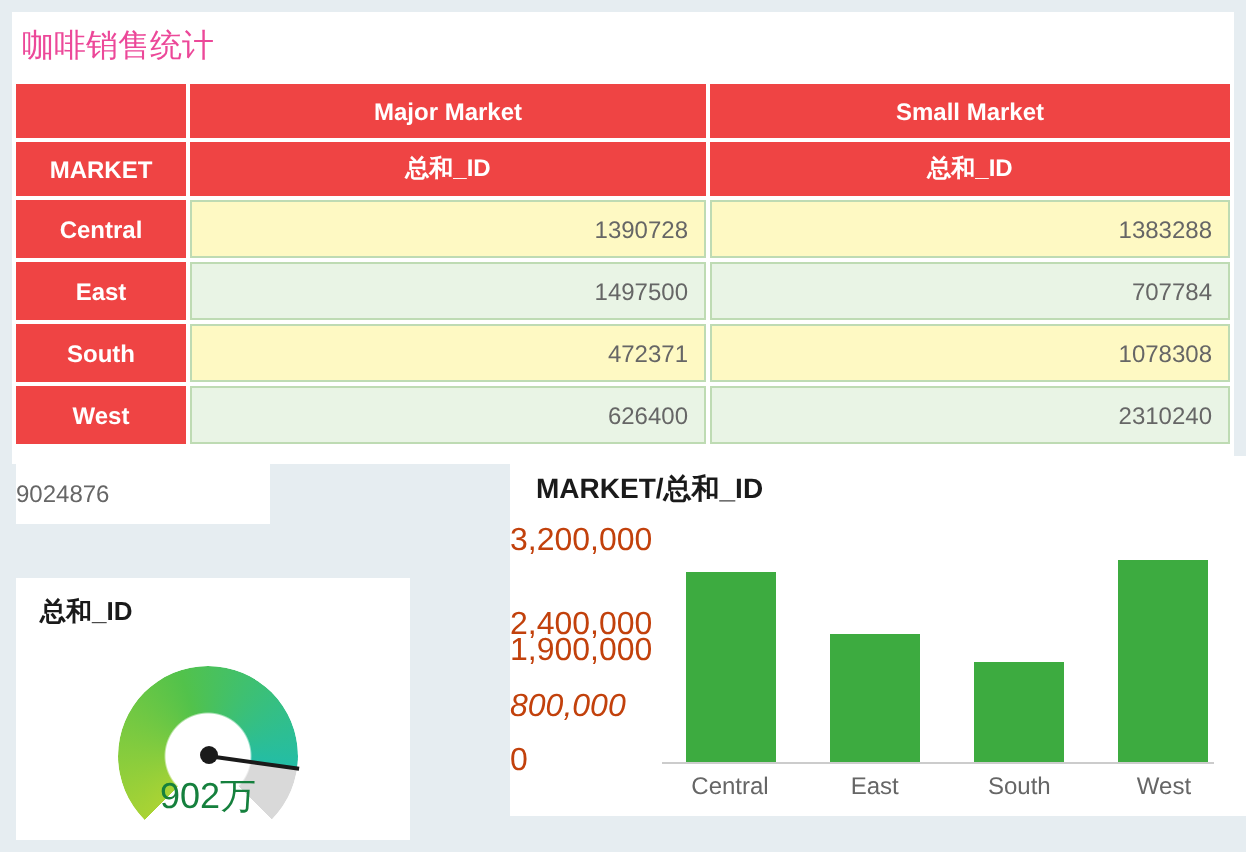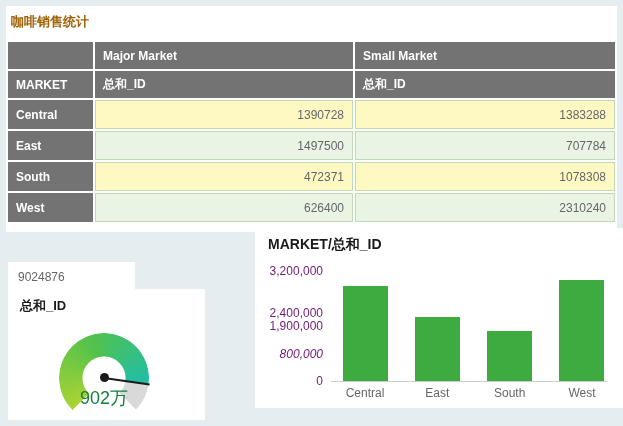--- a/index.html
+++ b/index.html
@@ -1,41 +1,41 @@
 <!DOCTYPE html>
 <html><head>
 <meta charset="utf-8">
 <style>
   html,body{margin:0;padding:0;}
   body{background:#e6edf1;font-family:"Liberation Sans",sans-serif;}
   .stage{position:relative;width:623px;height:426px;background:#e6edf1;overflow:hidden;}
   .card{position:absolute;background:#fff;}
   
   .card-table{left:6px;top:6px;width:611px;height:226px;}
-  .report-title{position:absolute;left:5px;top:7px;font-size:13px;font-weight:bold;color:#a16207;}
+  .report-title{position:absolute;left:5px;top:7px;font-size:16px;font-weight:normal;color:#ec4899;}
   table.pivot{position:absolute;left:0;top:34px;border-collapse:separate;border-spacing:2px;table-layout:fixed;}
   table.pivot th,table.pivot td{height:27px;font-size:12px;padding:0 8px;box-sizing:content-box;overflow:hidden;white-space:nowrap;}
-  table.pivot th{background:#737373;color:#fff;font-weight:bold;text-align:left;}
+  table.pivot th{background:#ef4444;color:#fff;font-weight:bold;text-align:center;}
   table.pivot td{background:#fef9c3;border:1px solid #bedbb3;color:#666;text-align:right;}
   table.pivot tr.alt td{background:#e9f4e5;}
   
-  .kpi{left:8px;top:262px;width:127px;height:30px;line-height:30px;padding-left:10px;box-sizing:border-box;font-size:12px;color:#666;}
+  .kpi{left:8px;top:232px;width:127px;height:30px;line-height:30px;box-sizing:border-box;font-size:12px;color:#666;}
   
   .card-gauge{left:8px;top:289px;width:197px;height:131px;}
   .widget-title{position:absolute;left:12px;top:8px;font-size:13px;font-weight:bold;color:#1a1a1a;}
   .gauge-ring{position:absolute;left:51px;top:44px;width:90px;height:90px;border-radius:50%;
     -webkit-mask:radial-gradient(circle,transparent 0 21px,#000 22px);
     mask:radial-gradient(circle,transparent 0 21px,#000 22px);}
   .gauge-needle{position:absolute;left:96px;top:88px;width:46px;height:2px;background:#1a1a1a;transform-origin:0 50%;}
   .gauge-dot{position:absolute;left:92px;top:84px;width:9px;height:9px;border-radius:50%;background:#1a1a1a;}
   .gauge-label{position:absolute;left:41px;top:97px;width:110px;text-align:center;font-size:18px;color:#15803d;}
   
   .card-chart{left:255px;top:228px;width:420px;height:180px;}
   .chart-title{position:absolute;left:13px;top:8px;font-size:14px;font-weight:bold;color:#1a1a1a;}
-  .ytick{position:absolute;left:0;width:68px;text-align:right;font-size:12px;color:#701a75;height:16px;line-height:16px;}
+  .ytick{position:absolute;left:0;width:68px;font-size:16px;color:#c2410c;height:16px;line-height:16px;}
   .axis-line{position:absolute;left:76px;top:153px;width:276px;height:1px;background:#ccc;}
   .bar{position:absolute;width:45px;}
   .xlabel{position:absolute;width:72px;text-align:center;font-size:12px;color:#666;top:158px;}
 </style>
 </head>
 <body>
 
 <div class="stage">
 
   <div class="card card-table">

